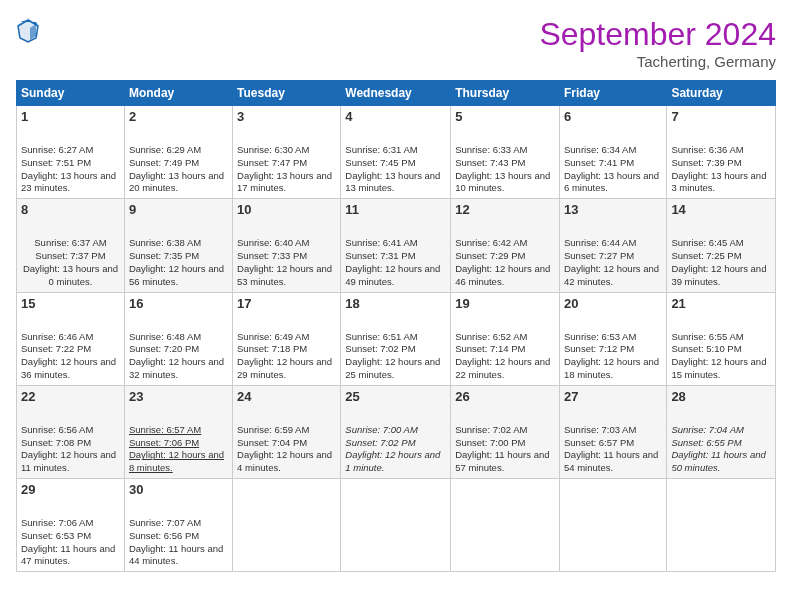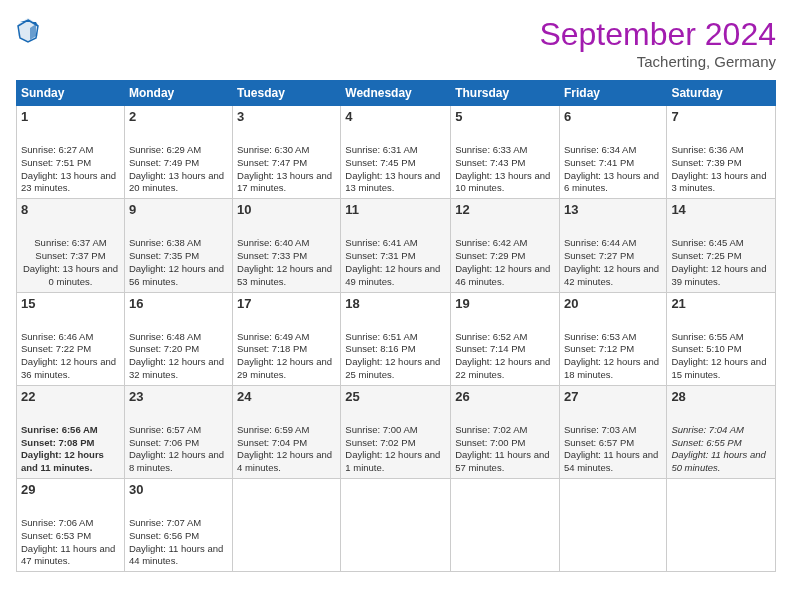--- a/index.html
+++ b/index.html
@@ -235,21 +235,21 @@
           </td>
           <td>
             <span class="day-number">17</span>
             <div class="day-info" style="white-space: pre-line;">Sunrise: 6:49 AM
 Sunset: 7:18 PM
 Daylight: 12 hours and 29 minutes.</div>
           </td>
           <td>
             <span class="day-number">18</span>
             <div class="day-info" style="white-space: pre-line;">Sunrise: 6:51 AM
-Sunset: 8:16 PM
+Sunset: 7:02 PM
 Daylight: 12 hours and 25 minutes.</div>
           </td>
           <td>
             <span class="day-number">19</span>
             <div class="day-info" style="white-space: pre-line;">Sunrise: 6:52 AM
 Sunset: 7:14 PM
 Daylight: 12 hours and 22 minutes.</div>
           </td>
           <td>
             <span class="day-number">20</span>
@@ -260,39 +260,39 @@
           <td>
             <span class="day-number">21</span>
             <div class="day-info" style="white-space: pre-line;">Sunrise: 6:55 AM
 Sunset: 5:10 PM
 Daylight: 12 hours and 15 minutes.</div>
           </td>
         </tr>
         <tr>
           <td>
             <span class="day-number">22</span>
-            <div class="day-info" style="white-space: pre-line; font-weight: bold;">Sunrise: 6:56 AM
+            <div class="day-info" style="white-space: pre-line;">Sunrise: 6:56 AM
 Sunset: 7:08 PM
 Daylight: 12 hours and 11 minutes.</div>
           </td>
           <td>
             <span class="day-number">23</span>
-            <div class="day-info" style="white-space: pre-line;">Sunrise: 6:57 AM
+            <div class="day-info" style="white-space: pre-line; text-decoration: underline;">Sunrise: 6:57 AM
 Sunset: 7:06 PM
 Daylight: 12 hours and 8 minutes.</div>
           </td>
           <td>
             <span class="day-number">24</span>
             <div class="day-info" style="white-space: pre-line;">Sunrise: 6:59 AM
 Sunset: 7:04 PM
 Daylight: 12 hours and 4 minutes.</div>
           </td>
           <td>
             <span class="day-number">25</span>
-            <div class="day-info" style="white-space: pre-line;">Sunrise: 7:00 AM
+            <div class="day-info" style="white-space: pre-line; font-style: italic;">Sunrise: 7:00 AM
 Sunset: 7:02 PM
 Daylight: 12 hours and 1 minute.</div>
           </td>
           <td>
             <span class="day-number">26</span>
             <div class="day-info" style="white-space: pre-line;">Sunrise: 7:02 AM
 Sunset: 7:00 PM
 Daylight: 11 hours and 57 minutes.</div>
           </td>
           <td>

